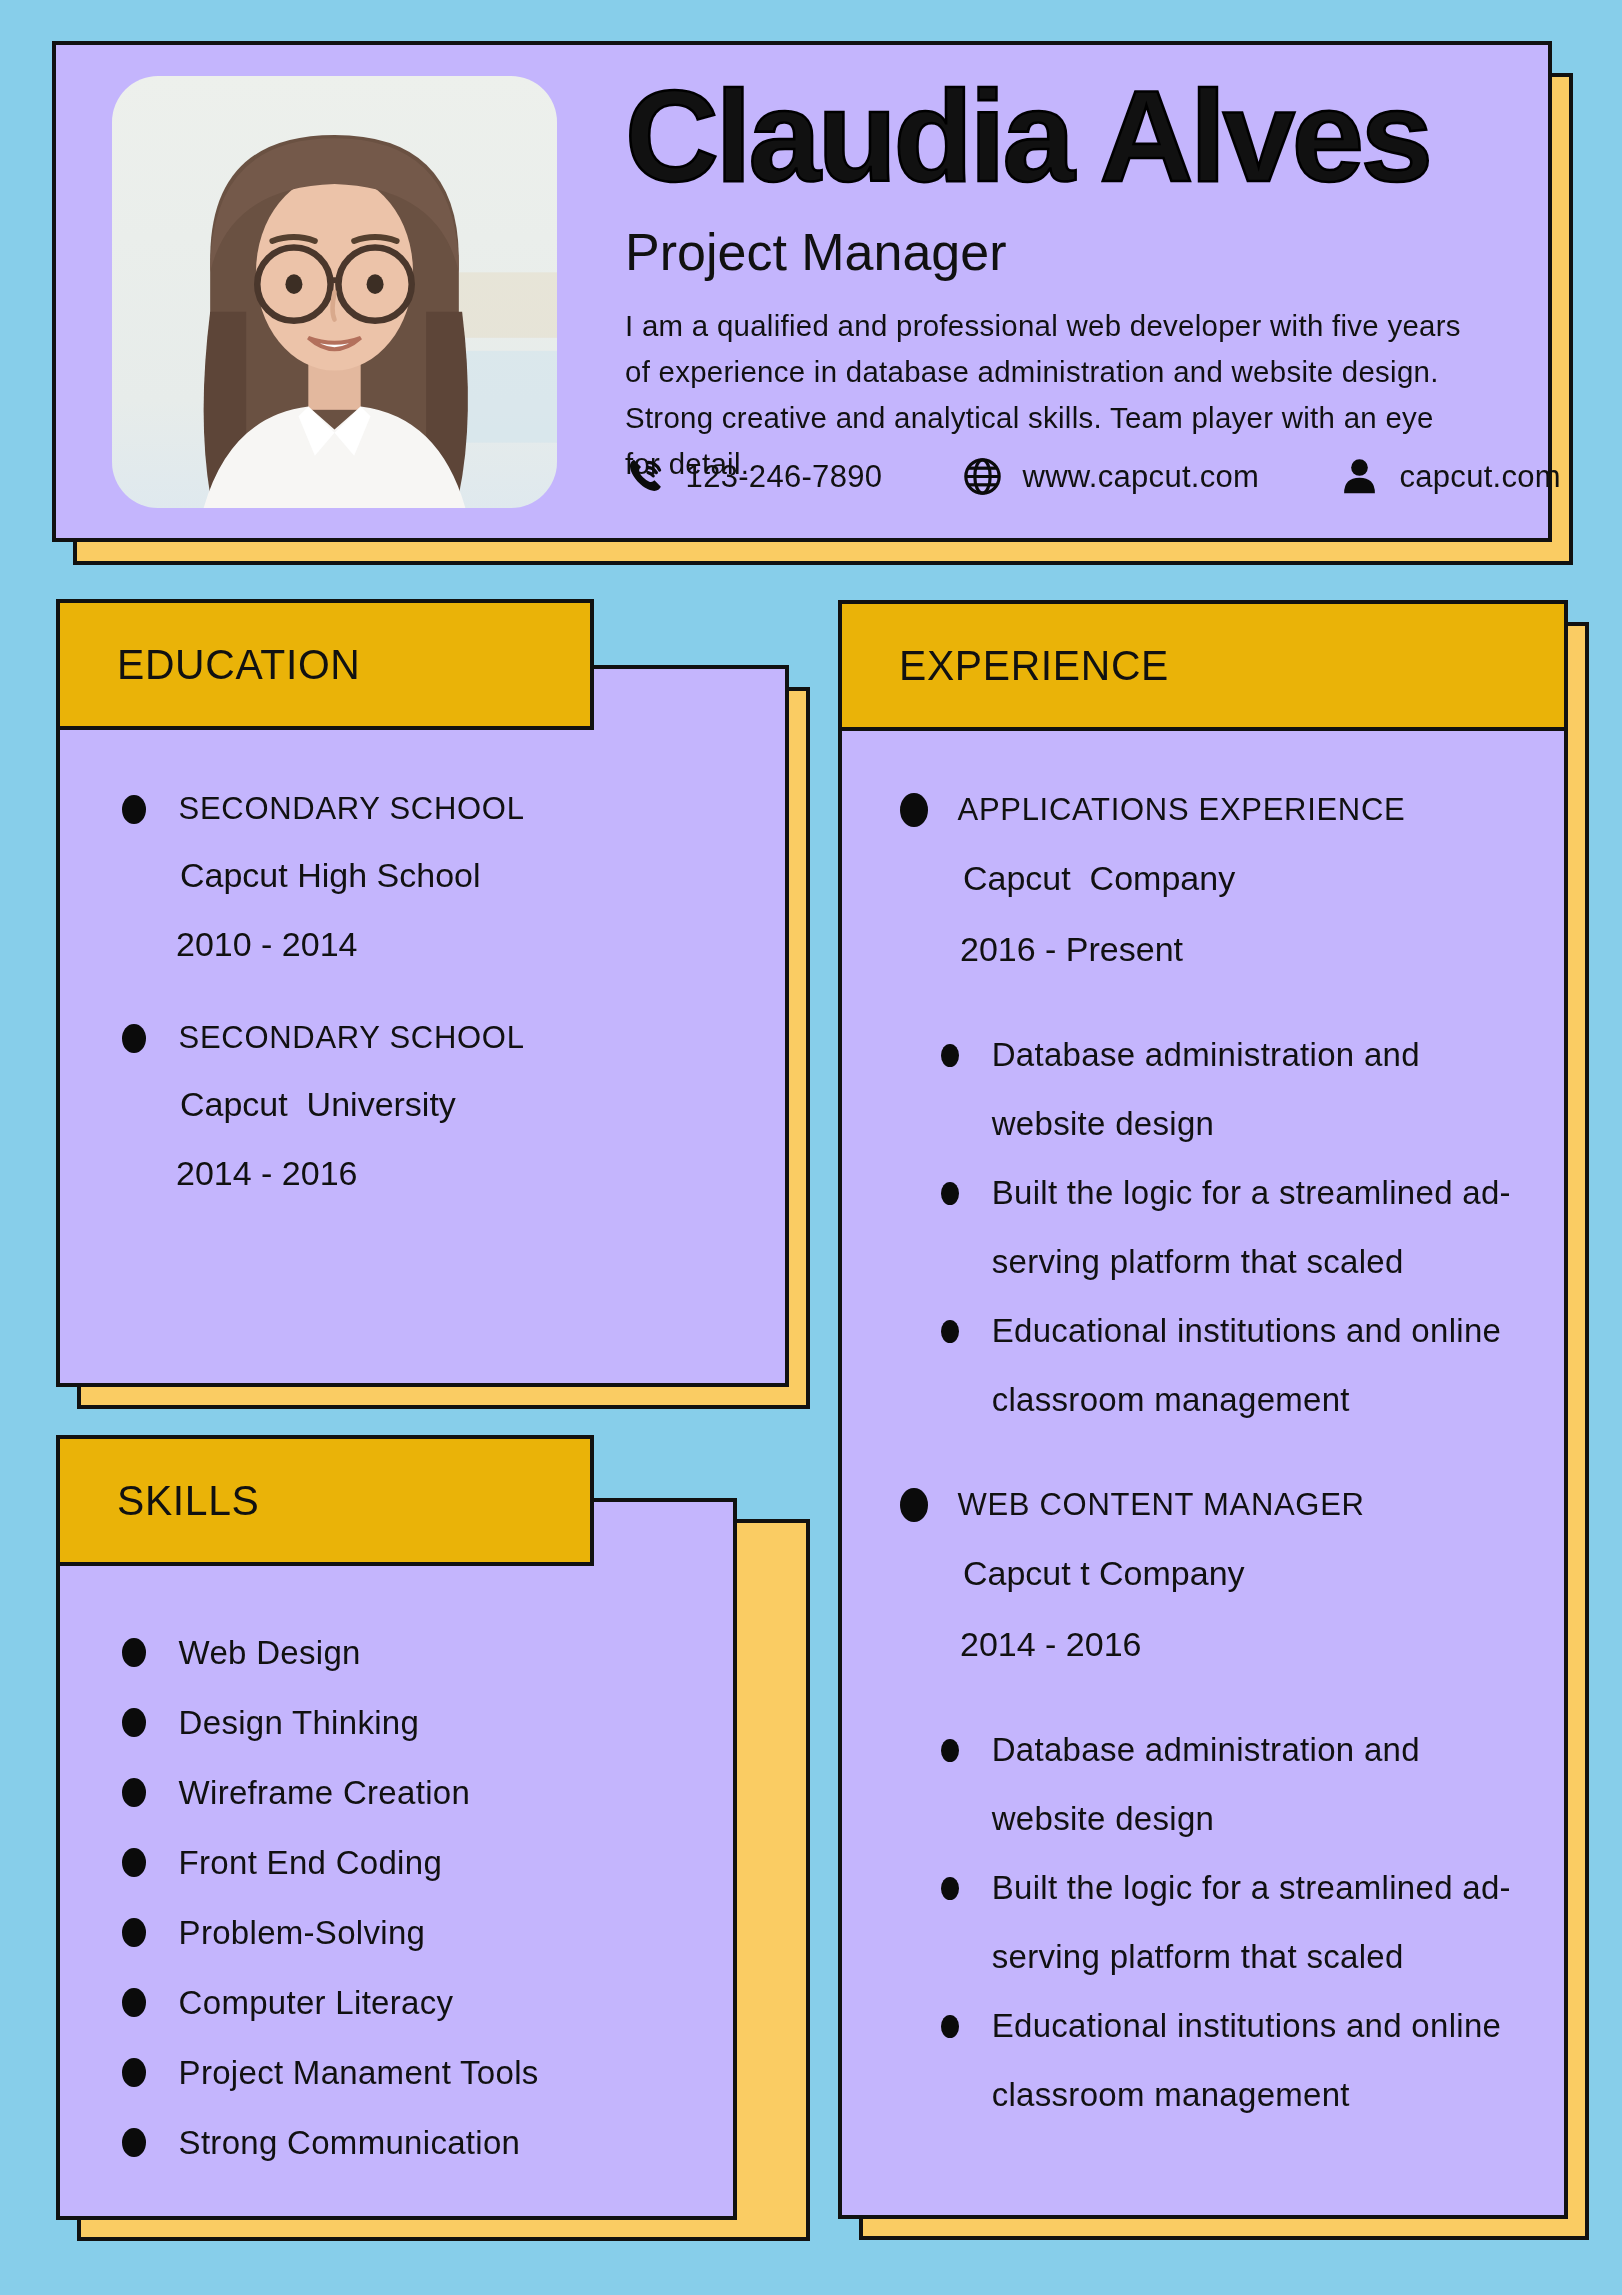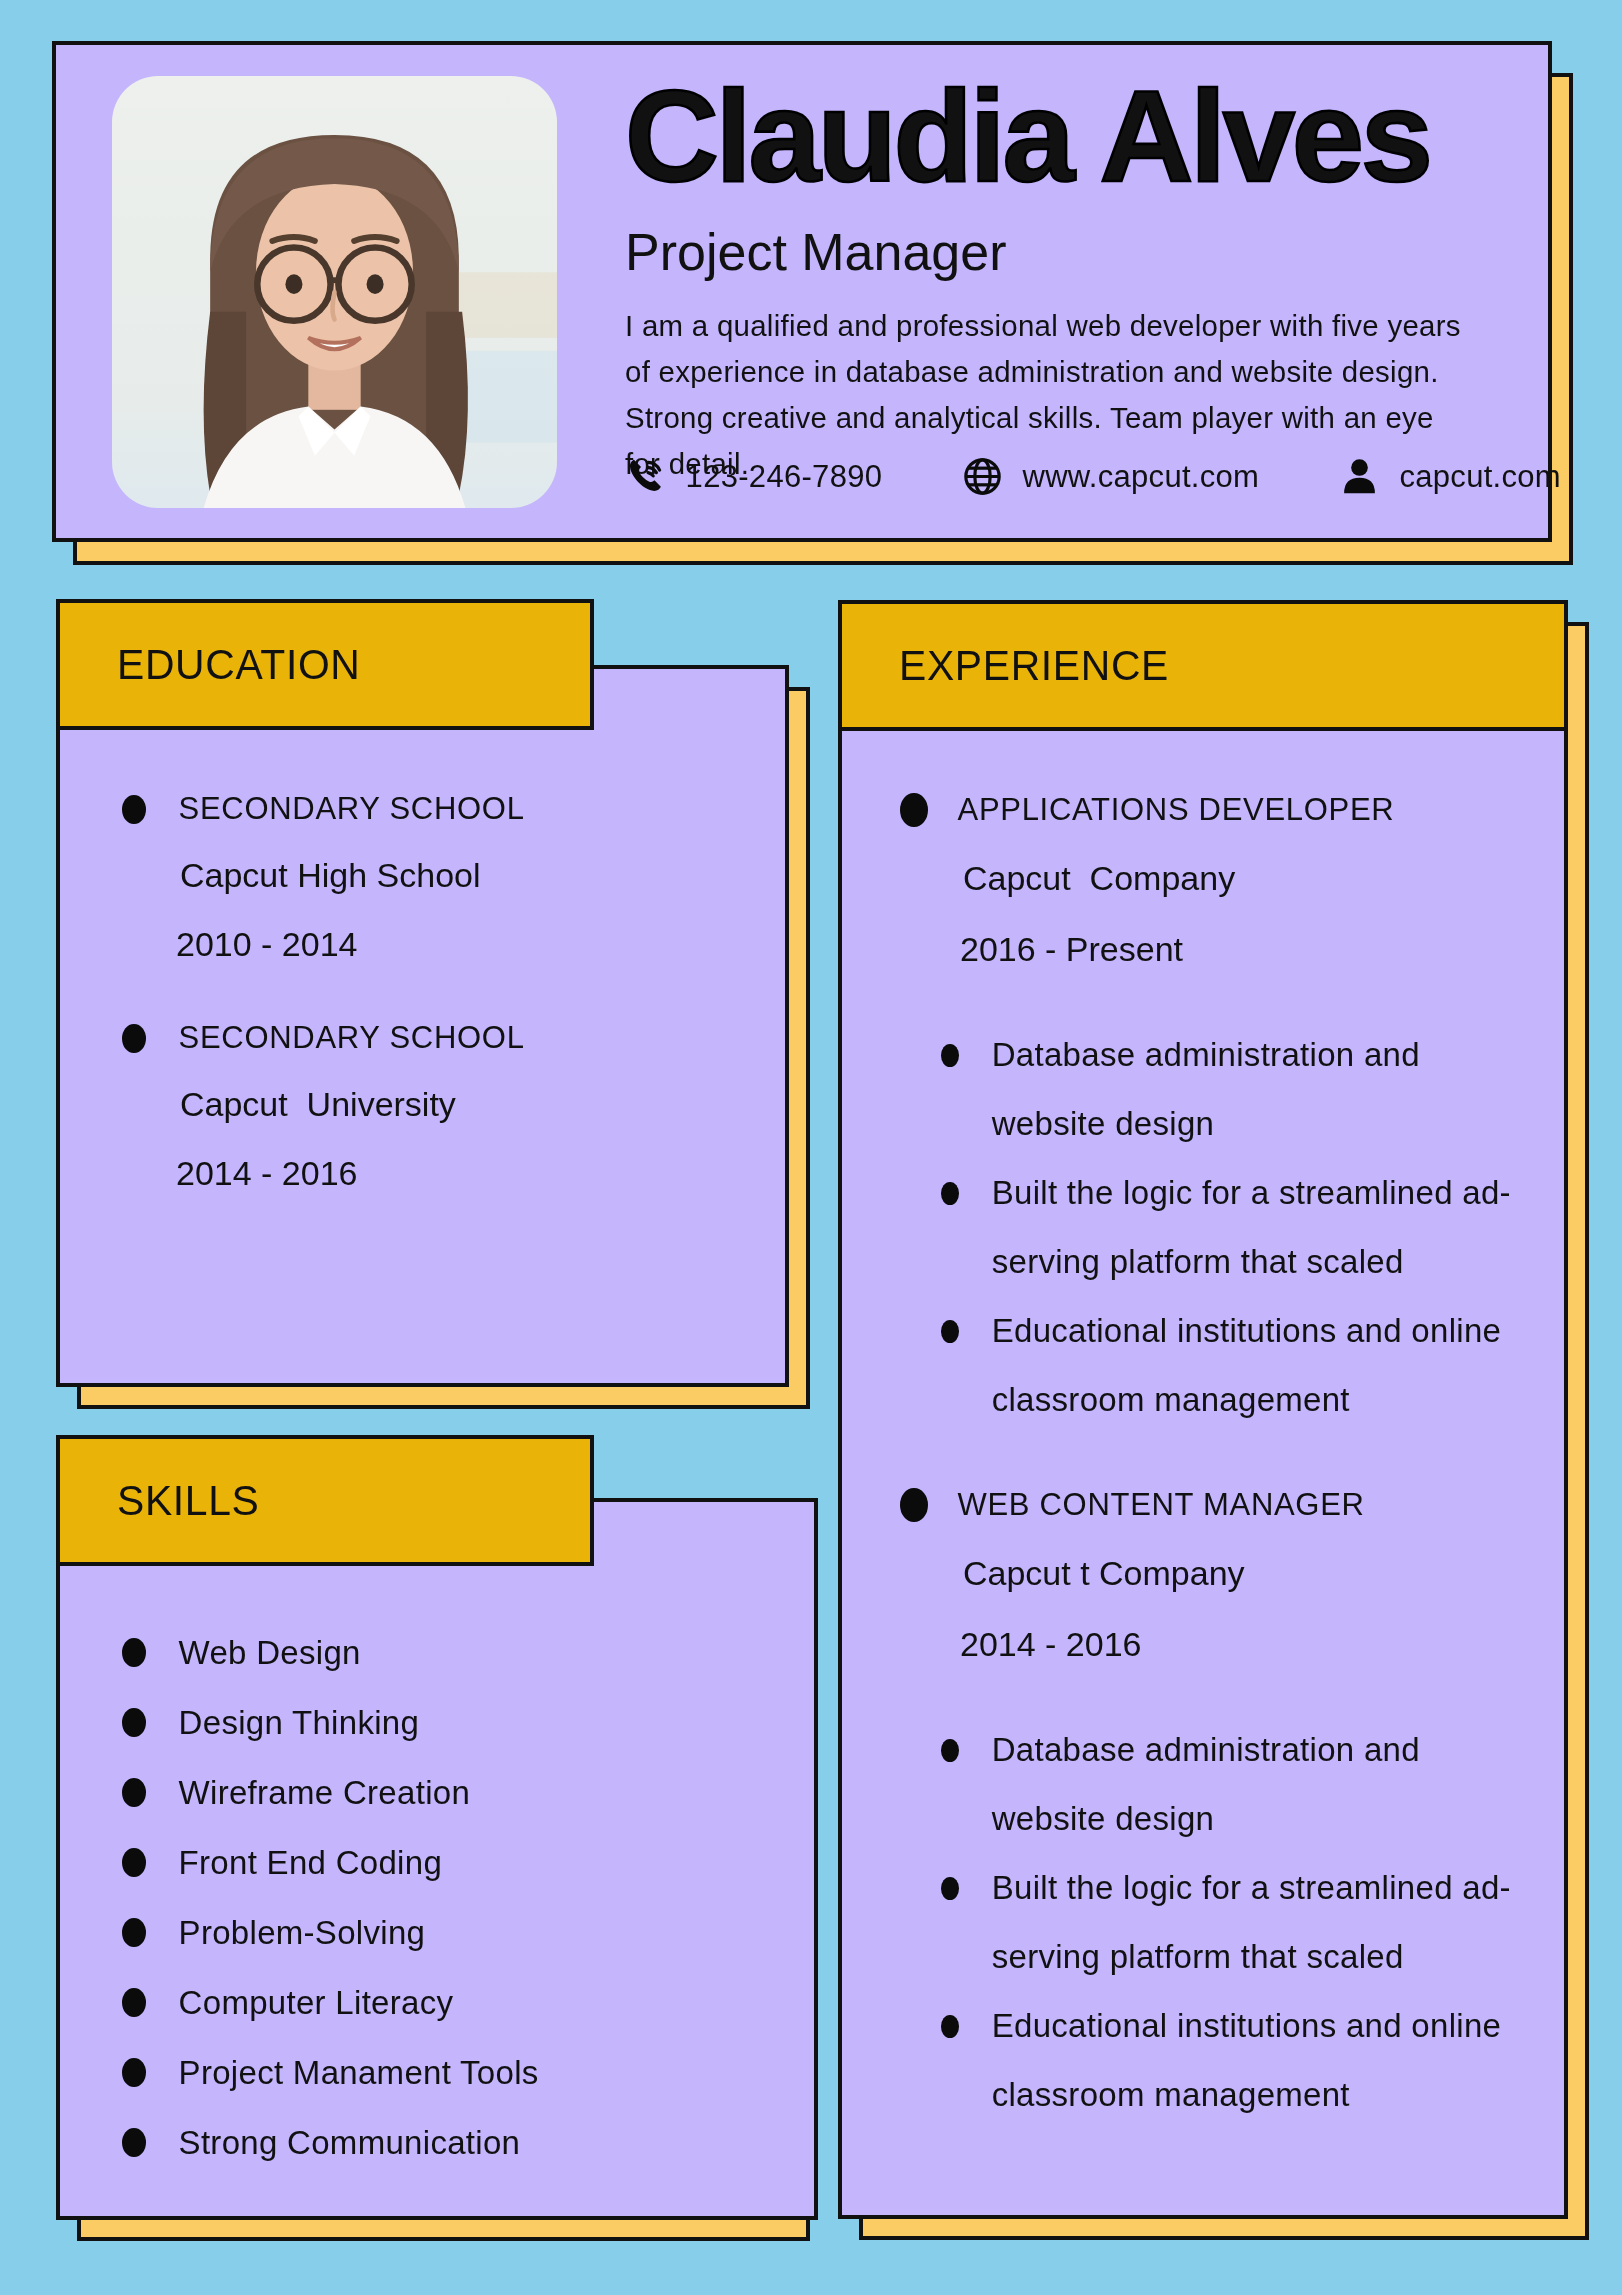--- a/index.html
+++ b/index.html
@@ -78,21 +78,21 @@
   
   .edu-shadow   { left:77px; top:687px; width:733px; height:722px; }
   .edu-card     { left:56px;  top:665px; width:733px; height:722px; z-index:2; padding:121px 36px 12px 62px; }
   .edu-header   { left:56px;  top:599px;  width:538px;  height:131px; }
   .edu-item { margin-bottom:52px; }
   .edu-degree-row { display:flex; align-items:center; gap:33px; height:38px; }
   .edu-degree { font-size:31px; letter-spacing:0.7px; }
   .edu-school { margin:23.6px 0 0 58px; font-size:34px; line-height:46px; white-space:pre-wrap; }
   .edu-dates  { margin:23.6px 0 0 54px; font-size:34px; line-height:46px; }
   .skills-shadow { left:77px; top:1519px; width:733px; height:722px; }
-  .skills-card   { left:56px;  top:1498px; width:762px; height:722px; z-index:2; padding:131px 33px 0 62px; }
+  .skills-card   { left:56px;  top:1498px; width:681px; height:722px; z-index:2; padding:131px 33px 0 62px; }
   .skills-header { left:56px;  top:1435px; width:538px;  height:131px; }
   .skill-row { display:flex; align-items:center; gap:33px; height:39px; margin-bottom:31px; }
   .skill-label { font-size:33px; letter-spacing:0.3px; }
   
   .exp-shadow { left:859px; top:622px;  width:730px; height:1618px; }
   .exp-header { left:838px; top:600px;  width:730px; height:131px; z-index:3; }
   .exp-card   { left:838px; top:727px; width:730px; height:1492px; z-index:2; padding:59px 26px 0 58px; }
   .xp-role-row { display:flex; align-items:center; gap:30px; height:39px; }
   .xp-role { font-size:31px; letter-spacing:0.7px; }
   .xp-company { margin:26px 0 0 63px; font-size:34px; line-height:46px; white-space:pre-wrap; }
@@ -259,21 +259,21 @@
 
 <div class="shadow-box exp-shadow"></div>
 <div class="section-header exp-header">
   <span class="hdr-label">EXPERIENCE</span>
 </div>
 <div class="card exp-card">
   <div id="exp-jobs">
       <div class="xp-job">
         <div class="xp-role-row">
           <span class="dot-lg"></span>
-          <span class="xp-role">APPLICATIONS DEVELOPER</span>
+          <span class="xp-role">APPLICATIONS EXPERIENCE</span>
         </div>
         <div class="xp-company">Capcut  Company</div>
         <div class="xp-dates">2016 - Present</div>
         <div class="xp-bullets">
           <div class="xp-bullet">
             <span class="dot-sm"></span>
             <div class="xp-lines">
               <div>Database administration and</div>
               <div>website design</div>
             </div>

